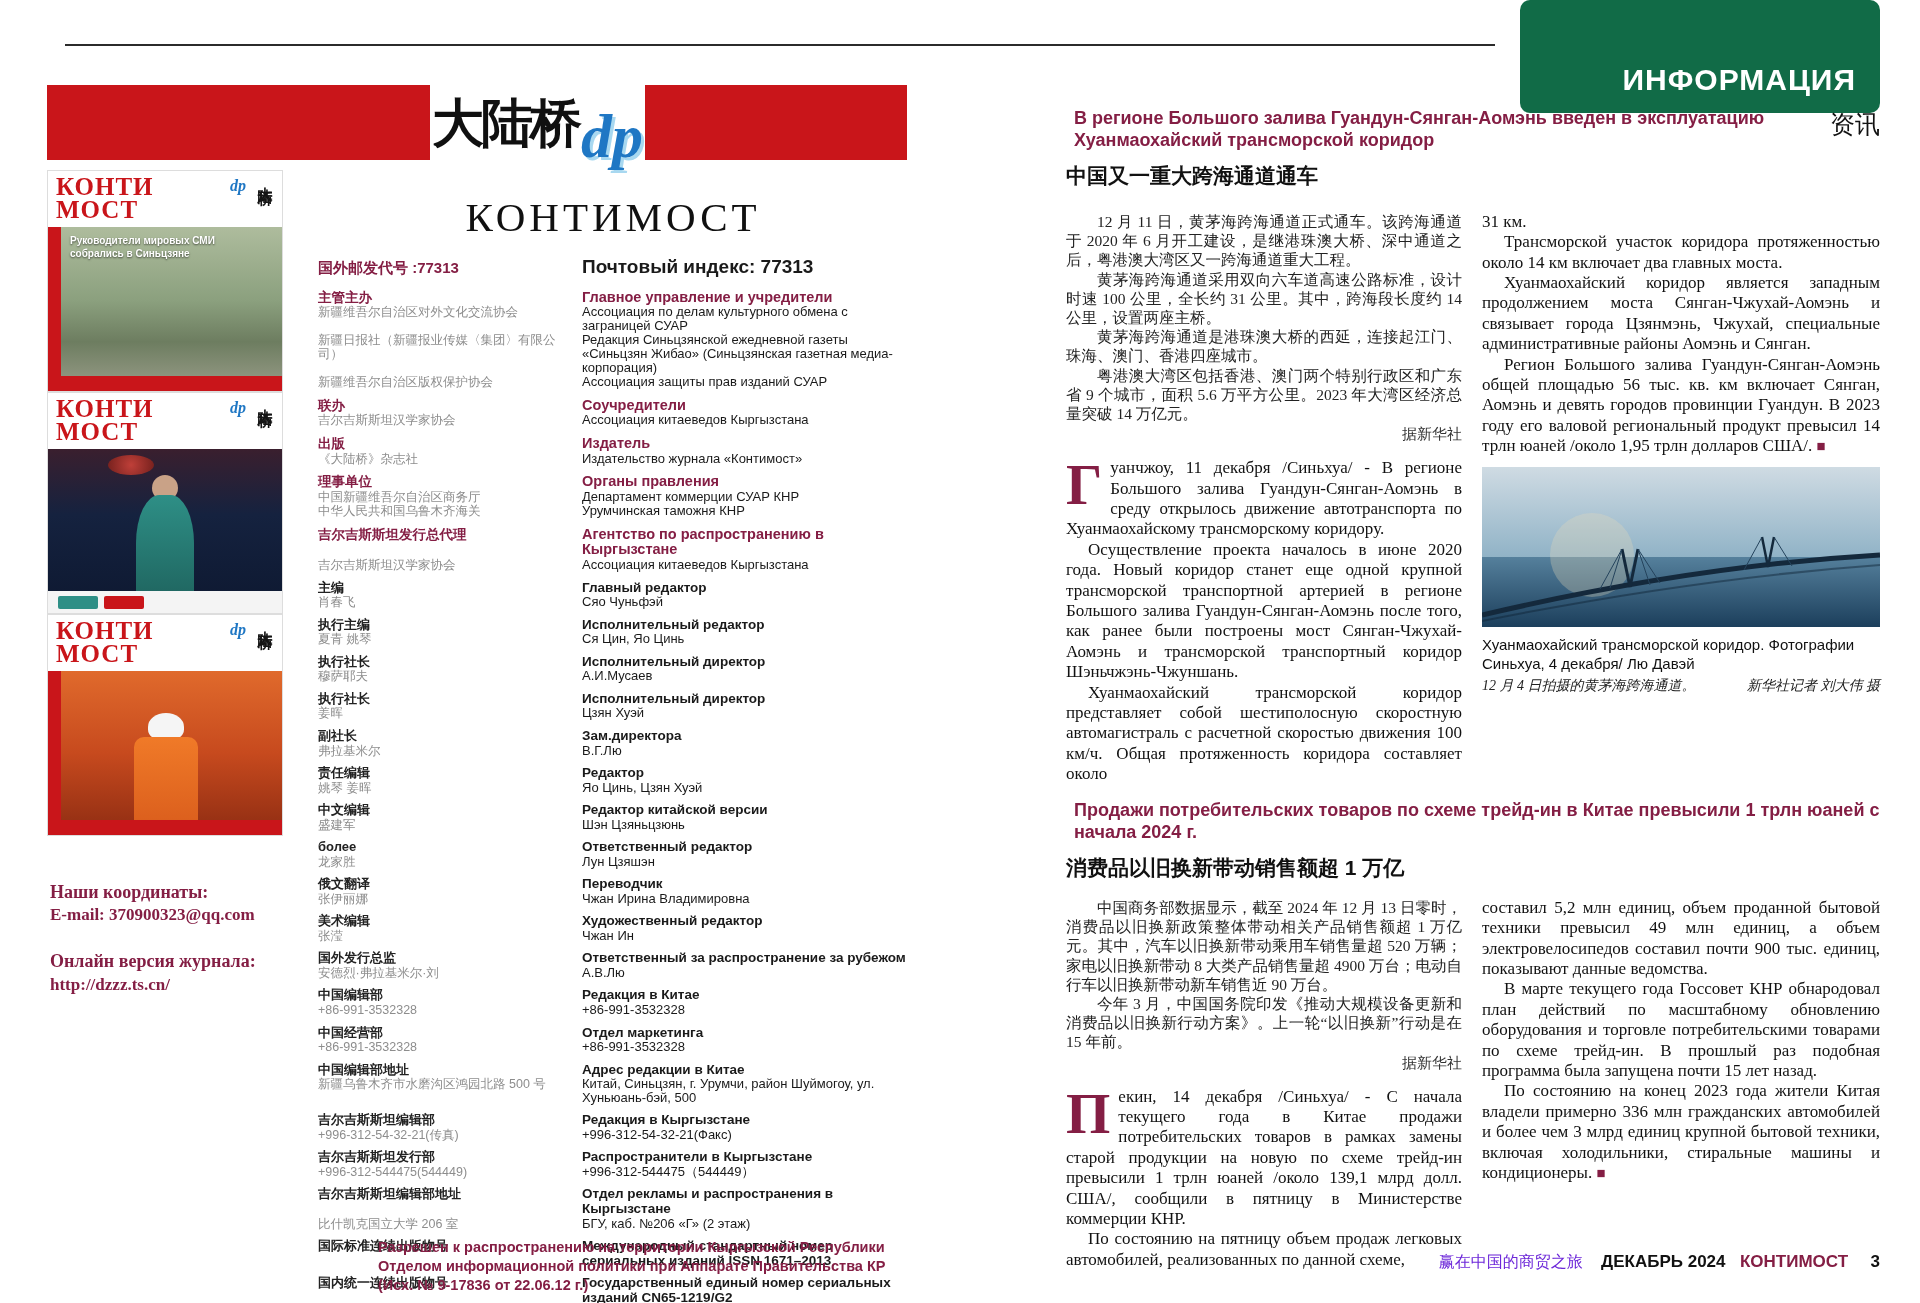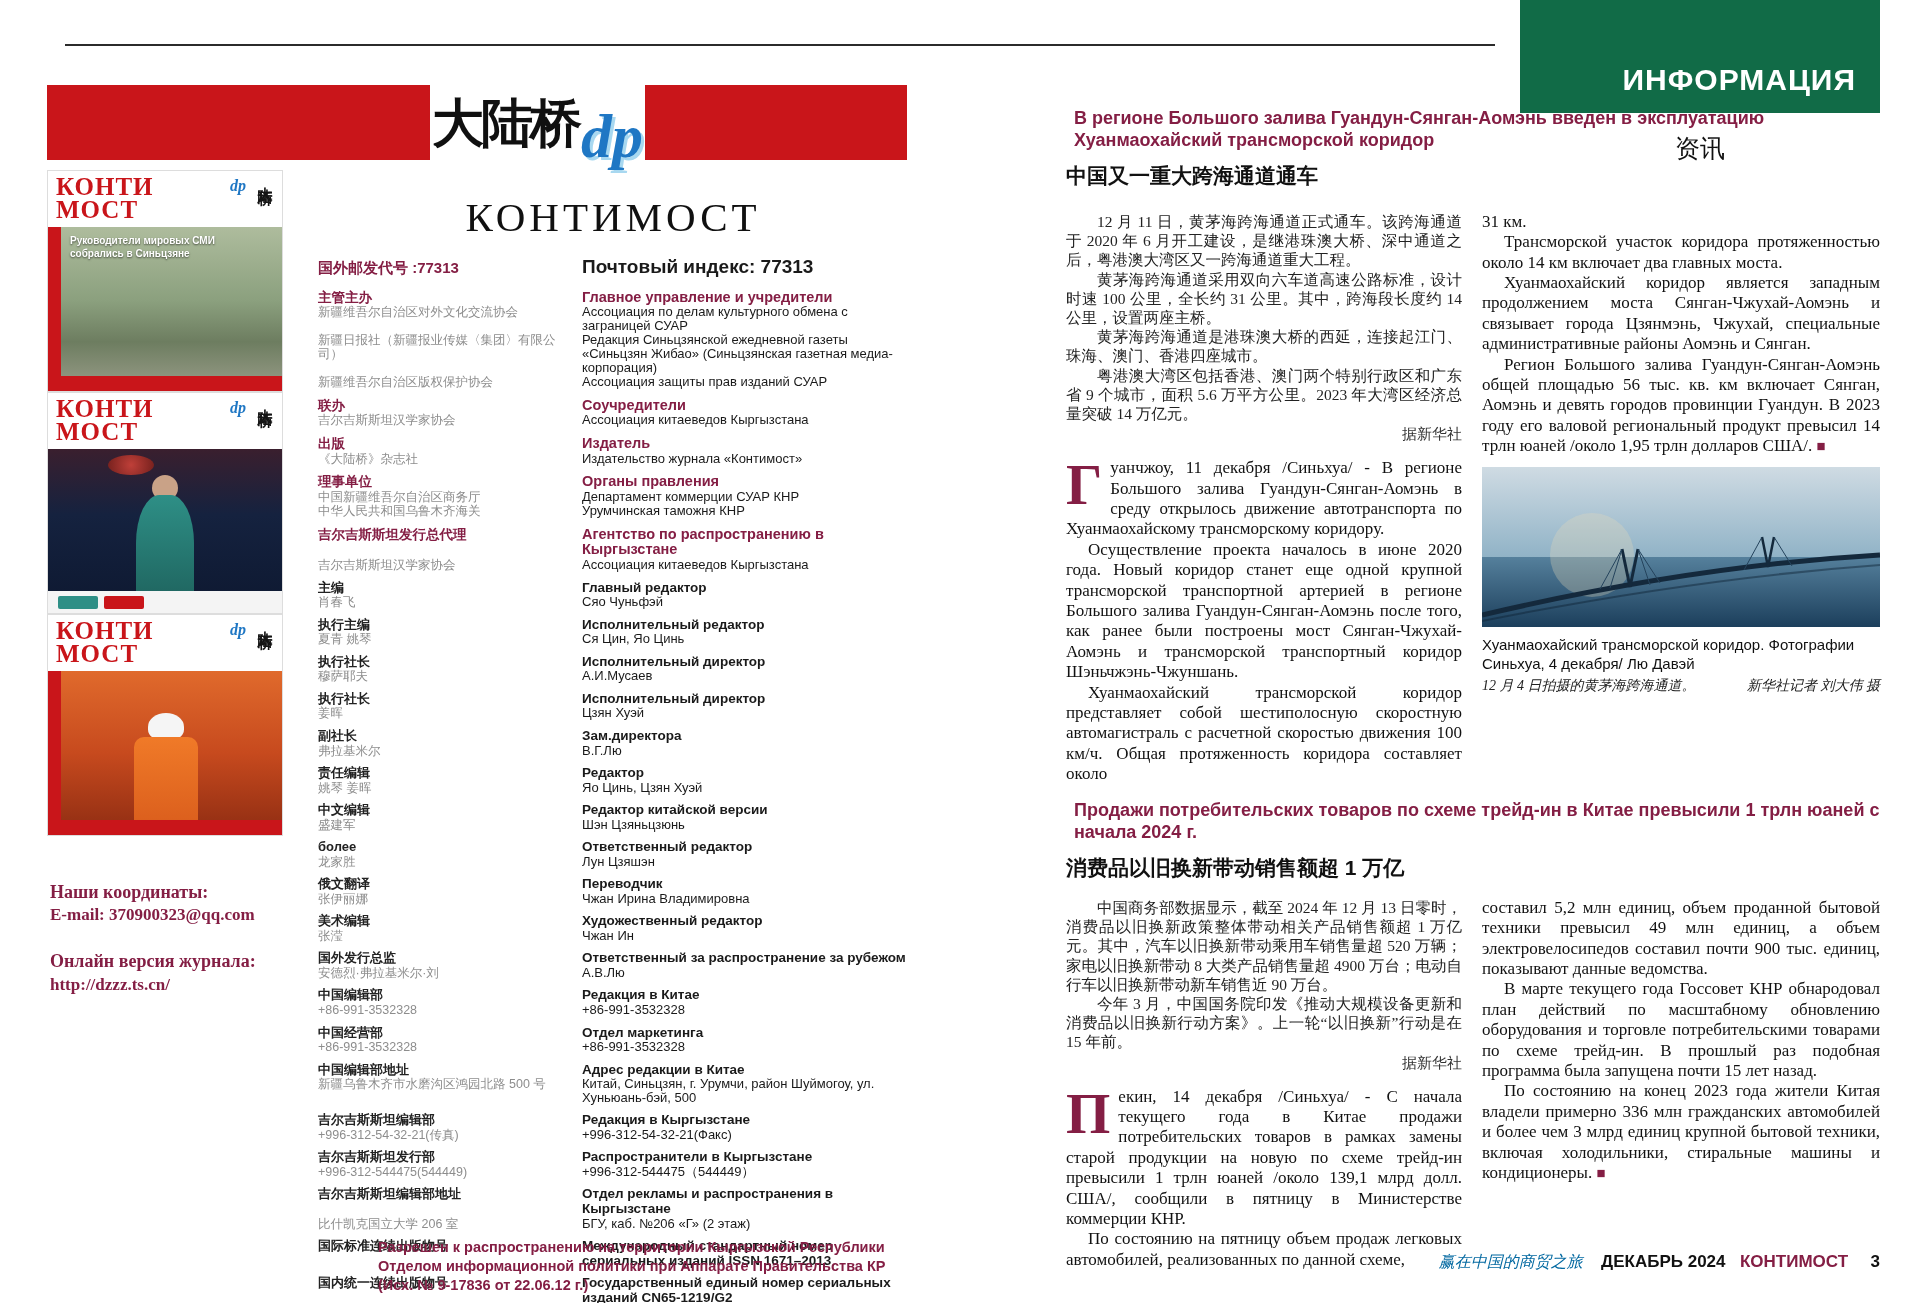--- a/index.html
+++ b/index.html
@@ -2,23 +2,23 @@
 <html><head>
 <meta charset="utf-8">
 <style>
   html,body{margin:0;padding:0;background:#e9e9e9;}
   .page{position:relative;width:1920px;height:1303px;background:#fff;overflow:hidden;
         font-family:"Liberation Sans",sans-serif;color:#1a1a1a;}
 
   
   .top-rule{position:absolute;left:65px;top:44px;width:1430px;height:2px;background:#2b2b2b;}
   .info-box{position:absolute;left:1520px;top:0;width:360px;height:113px;background:#116b47;
-            display:flex;align-items:flex-end;justify-content:flex-end;padding:0 24px 16px 0;box-sizing:border-box;}
+            display:flex;align-items:flex-end;justify-content:flex-end;padding:0 24px 16px 0;box-sizing:border-box;border-radius:10px;}
   .info-box span{color:#fff;font-weight:700;font-size:30px;letter-spacing:1px;}
-  .info-zh{position:absolute;left:1520px;top:132px;width:360px;text-align:center;font-size:25px;color:#111;}
+  .info-zh{position:absolute;left:1520px;top:108px;width:360px;text-align:right;font-size:25px;color:#111;}
 
   
   .masthead{position:absolute;left:47px;top:85px;width:860px;height:75px;background:#c9151a;}
   .logo-box{position:absolute;left:383px;top:0;width:215px;height:75px;background:#fff;
             display:flex;align-items:center;justify-content:center;overflow:visible;}
   .logo-zh{font-weight:900;font-size:52px;letter-spacing:-3px;color:#101010;line-height:1;}
   .logo-dp{font-family:"Liberation Serif",serif;font-style:italic;font-weight:700;font-size:62px;
            color:#1f77c4;line-height:0.6;margin-left:2px;text-shadow:3px 3px 0 #a8d8f0;position:relative;top:14px;}
 
   
@@ -90,21 +90,21 @@
            color:#841e44;margin:5px 8px 0 0;}
   .endmark{color:#841e44;font-size:15px;}
   .photo{margin-top:10px;width:398px;height:160px;}
   .photo svg{display:block;width:100%;height:100%;}
   .cap-ru{margin-top:8px;font-size:15px;line-height:1.3;color:#111;}
   .cap-zh{margin-top:3px;display:flex;justify-content:space-between;font-family:"Liberation Serif",serif;
           font-style:italic;font-size:14px;color:#222;}
 
   
   .footer{position:absolute;right:40px;top:1252px;text-align:right;white-space:nowrap;}
-  .f-zh{font-family:"Liberation Serif",serif;font-style:italic;color:#0369a1;font-size:16px;}
+  .f-zh{font-family:"Liberation Serif",serif;color:#6d28d9;font-size:16px;}
   .f-month{font-weight:700;font-size:17px;color:#111;margin-left:14px;}
   .f-brand{font-weight:700;font-size:17px;color:#841e44;margin-left:10px;}
   .f-page{font-weight:700;font-size:17px;color:#111;margin-left:18px;}
 </style>
 </head>
 <body>
 
 <div class="page">
 
   <div class="top-rule"></div>

